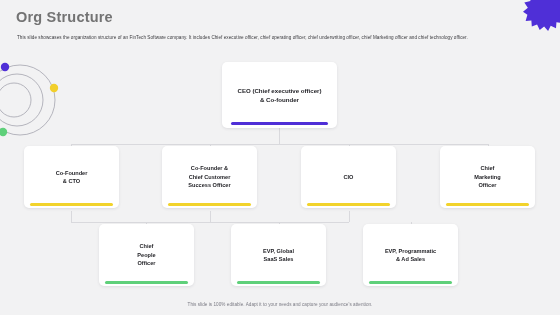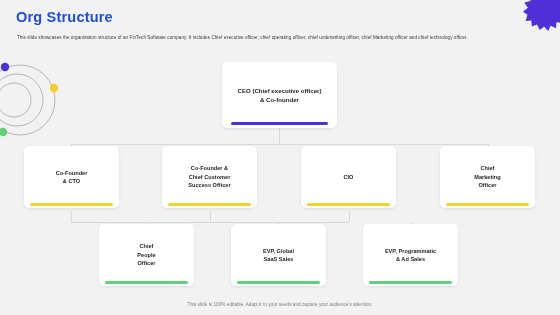--- a/index.html
+++ b/index.html
@@ -41,21 +41,21 @@
     pointer-events: none;
   }
 
   
   .title {
     position: absolute;
     left: 16px;
     top: 9px;
     font-size: 14.5px;
     font-weight: bold;
-    color: #1d4ed8;
+    color: #737373;
     letter-spacing: 0.2px;
   }
   .subtitle {
     position: absolute;
     left: 17px;
     top: 34px;
     width: 532px;
     font-size: 4.6px;
     line-height: 7px;
     color: #3a3a3e;

